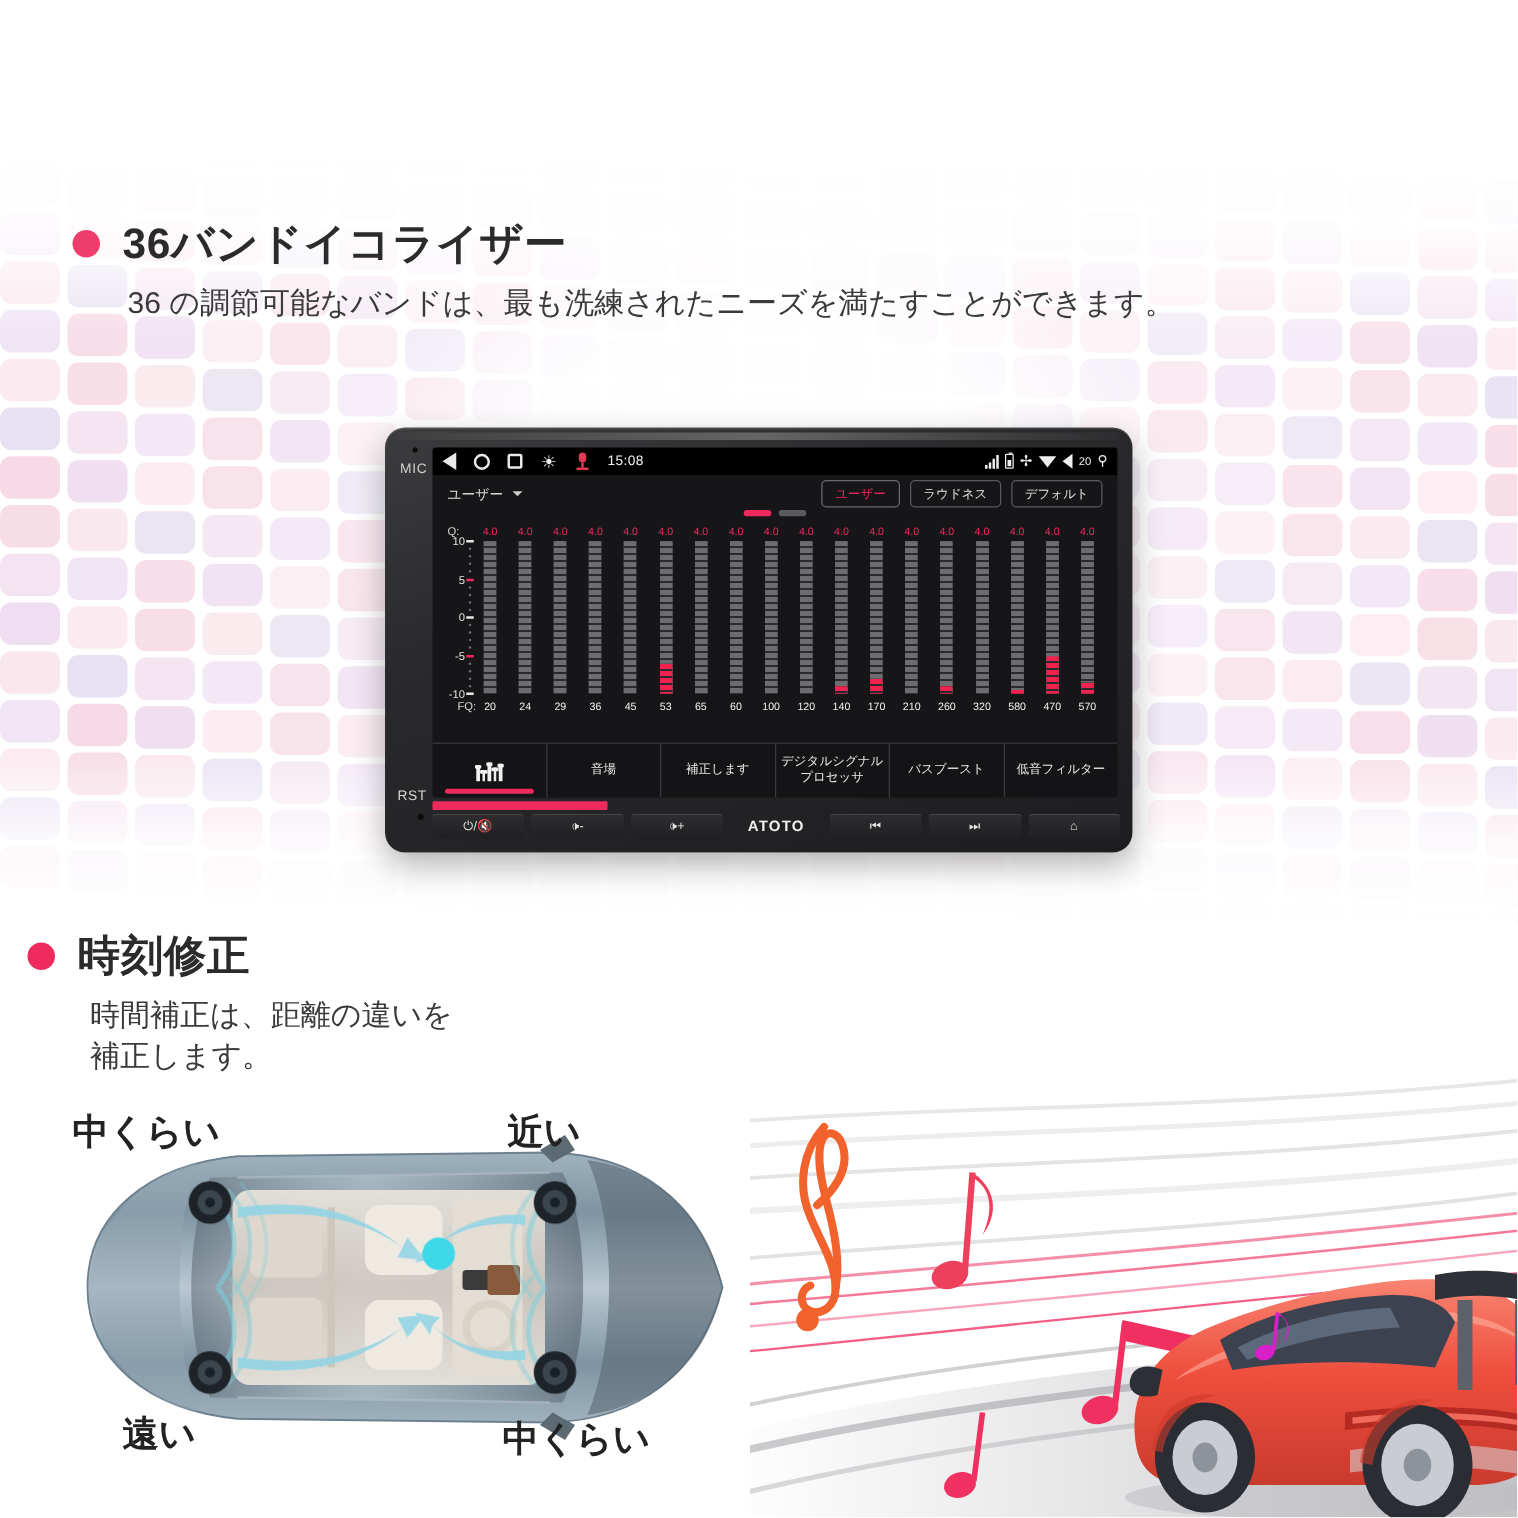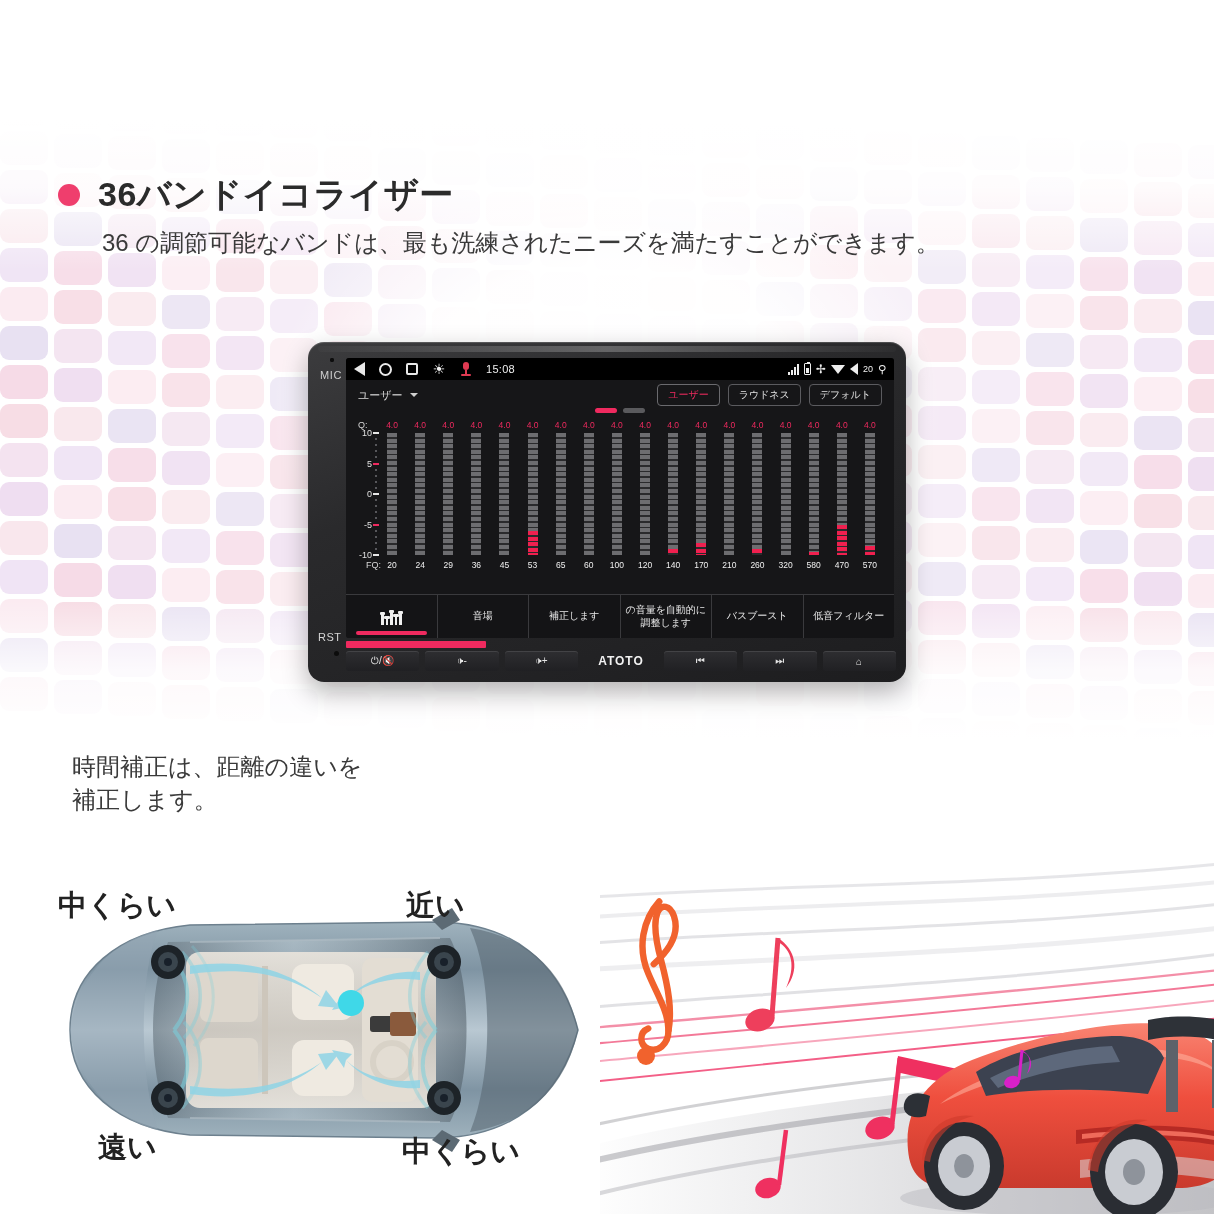--- a/index.html
+++ b/index.html
@@ -889,21 +889,21 @@
               <i style="height: 14px;"><span></span></i>
             </span>
           </div>
           <div class="eq-tab">
             <span>音場</span>
           </div>
           <div class="eq-tab">
             <span>補正します</span>
           </div>
           <div class="eq-tab">
-            <span>の音量を自動的に調整します</span>
+            <span>デジタルシグナルプロセッサ</span>
           </div>
           <div class="eq-tab">
             <span>バスブースト</span>
           </div>
           <div class="eq-tab">
             <span>低音フィルター</span>
           </div>
         </div>
     </div>
 
@@ -912,20 +912,24 @@
         <div class="hw-key">🕩-</div>
         <div class="hw-key">🕩+</div>
         <div class="hw-brand">ATOTO</div>
         <div class="hw-key">⏮</div>
         <div class="hw-key">⏭</div>
         <div class="hw-key">⌂</div>
       </div>
   </div>
 
   <div class="feature" id="feat-time">
+    <div class="fhead">
+      <span class="bullet" id="bul-time" style="background: rgb(239, 42, 95);"></span>
+      <span class="ftitle">時刻修正</span>
+    </div>
     <div class="fdesc" style="white-space:pre-line">時間補正は、距離の違いを
 補正します。</div>
   </div>
 
 
   <div id="car-scene">
     <svg width="570" height="300" viewBox="0 0 570 300">
       <defs>
         <linearGradient id="bodyg" x1="0" y1="0" x2="0" y2="1">
           <stop offset="0%" stop-color="#9fb2bd"></stop>

